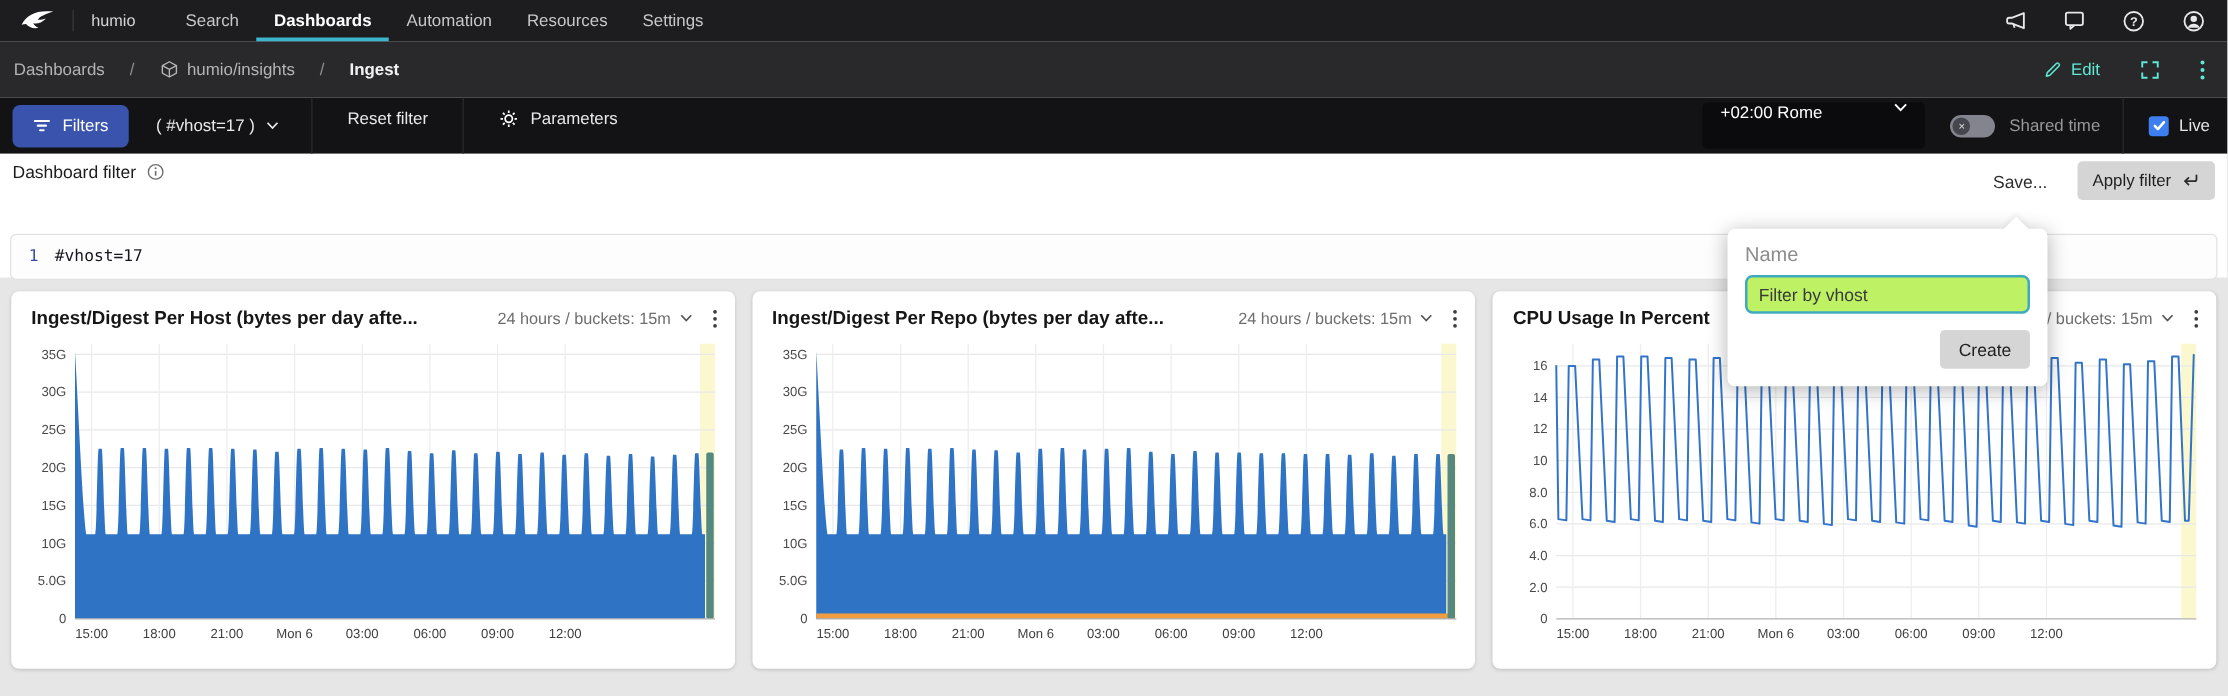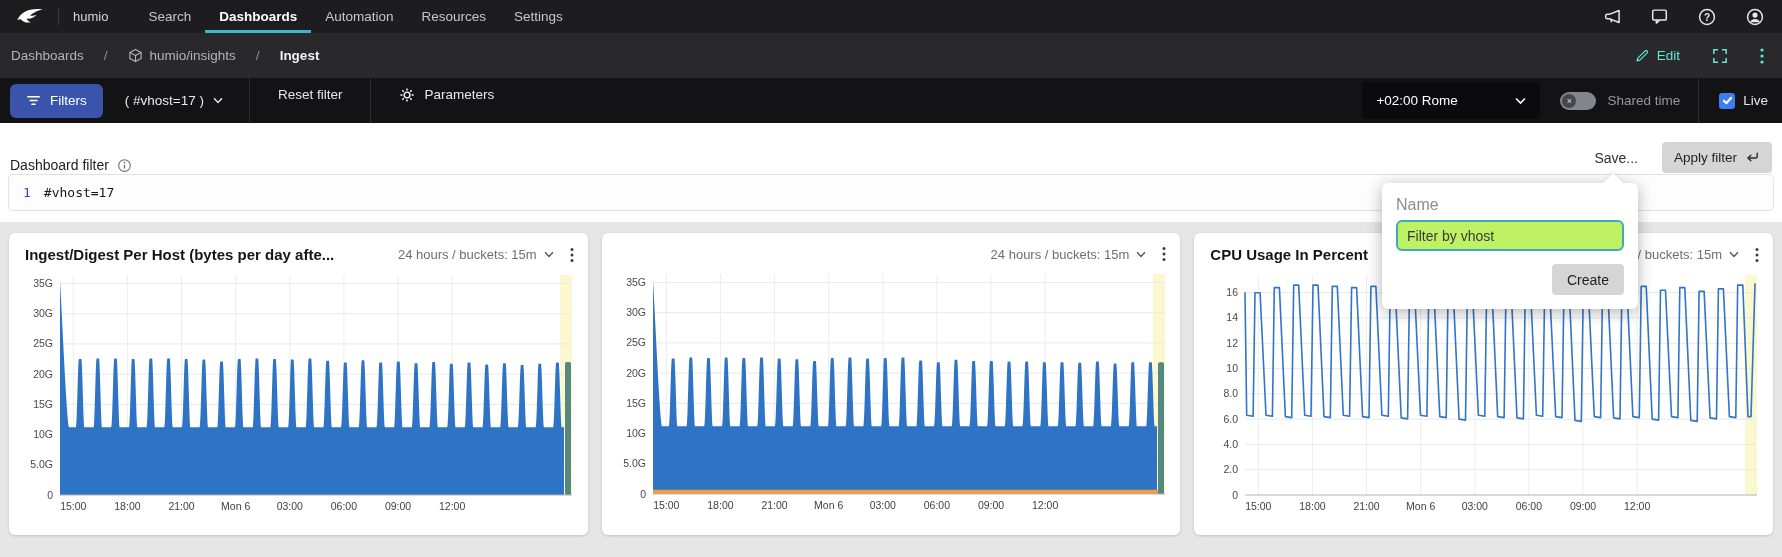--- a/index.html
+++ b/index.html
@@ -24,29 +24,29 @@
   .crumbbar .sep { margin:0 13px; color:#8f8f93; }
   .crumbbar .crumb-current { color:#f2f2f2; font-weight:700; }
   .crumb-actions { margin-left:auto; display:flex; align-items:center; gap:32px; padding-right:18px; color:#5eead4; }
   .crumb-actions .action { display:flex; align-items:center; gap:7px; cursor:pointer; font-size:13.5px; }
   
   .filterbar { height:45px; background:#131315; display:flex; align-items:center; color:#e8e8ea; font-size:13.5px; }
   .filters-btn { margin-left:10px; height:34px; background:#3a53ad; border-radius:6px; display:flex; align-items:center; gap:9px; padding:0 16px; color:#fff; cursor:pointer; }
   .active-filter { margin-left:22px; display:flex; align-items:center; gap:9px; cursor:pointer; color:#e9e9eb; }
   .vdiv { width:1px; height:45px; background:#2b2b2e; margin-left:26px; }
   .bar-btn { padding:0 28px; height:28px; display:flex; align-items:flex-start; gap:9px; cursor:pointer; }
-  .tz-pill { margin-left:auto; height:37px; min-width:178px; background:#0b0b0d; border-radius:4px; display:flex; align-items:center; justify-content:space-between; padding:0 14px; cursor:pointer; color:#fff; }
+  .tz-pill { margin-left:auto; height:37px; min-width:178px; background:#0b0b0d; border-radius:4px; display:flex; align-items:flex-start; justify-content:space-between; padding:0 14px; cursor:pointer; color:#fff; }
   .toggle-wrap { display:flex; align-items:center; gap:11px; margin-left:20px; color:#97979c; }
   .toggle { width:36px; height:18px; border-radius:9px; background:#84848e; position:relative; cursor:pointer; }
   .toggle .knob { position:absolute; left:2px; top:2px; width:14px; height:14px; border-radius:50%; background:#46464e; color:#e6e6e6; font-size:9px; line-height:14px; text-align:center; }
   .live-wrap { display:flex; align-items:center; gap:8px; margin-left:20px; margin-right:14px; color:#e5e5e5; }
   .checkbox { width:16px; height:16px; background:#3d7ef0; border-radius:3px; display:flex; align-items:center; justify-content:center; cursor:pointer; }
   
   .white-section { height:99px; background:#ffffff; }
-  .df-row { height:50px; display:flex; align-items:flex-end; padding:6px 10px 0 10px; }
+  .df-row { height:63px; display:flex; align-items:flex-start; padding:6px 10px 0 10px; }
   .df-title { font-size:14px; color:#1c1c1c; display:flex; align-items:center; gap:8px; }
   .df-actions { margin-left:auto; display:flex; align-items:center; }
   .save-link { font-size:14px; color:#2e2e2e; cursor:pointer; margin-right:24px; }
   .gray-btn { background:#d5d5d5; border:none; border-radius:4px; height:31px; padding:0 12px; font-size:13.5px; color:#1f1f1f; display:flex; align-items:center; gap:8px; cursor:pointer; font-family:"Liberation Sans", sans-serif; }
   .query-editor { margin:1px 8px 0 8px; height:37px; border:1px solid #e2e2e2; border-radius:5px; background:#fdfdfd; display:flex; align-items:center; font-family:"DejaVu Sans Mono", monospace; font-size:13px; }
   .query-editor .lineno { color:#3949ab; margin-left:14px; }
   .query-editor .qtext { color:#16161d; margin-left:13px; }
   
   .panels { height:235px; padding:11px 9px 0 9px; display:flex; gap:14px; }
   .panel { flex:1; background:#fff; border-radius:6px; box-shadow:0 1px 3px rgba(0,0,0,0.16); height:302px; overflow:hidden; }
@@ -272,20 +272,21 @@
         <text x="219.6672" y="243" text-anchor="middle" font-size="10.5" fill="#3f3f3f" font-family="Liberation Sans, sans-serif">Mon 6</text>
         <text x="273.78560000000004" y="243" text-anchor="middle" font-size="10.5" fill="#3f3f3f" font-family="Liberation Sans, sans-serif">03:00</text>
         <text x="327.904" y="243" text-anchor="middle" font-size="10.5" fill="#3f3f3f" font-family="Liberation Sans, sans-serif">06:00</text>
         <text x="382.0224" y="243" text-anchor="middle" font-size="10.5" fill="#3f3f3f" font-family="Liberation Sans, sans-serif">09:00</text>
         <text x="436.1408" y="243" text-anchor="middle" font-size="10.5" fill="#3f3f3f" font-family="Liberation Sans, sans-serif">12:00</text>
       </svg>
   </div>
 
   <div class="panel">
     <div class="panel-header">
+      <span class="panel-title">Ingest/Digest Per Repo (bytes per day afte...</span>
       <span class="panel-range">
         <span>24 hours / buckets: 15m</span>
         <svg width="10" height="7" viewBox="0 0 10 7" fill="none" stroke="#555" stroke-width="1.4">
             <path d="M1 1.2 L5 5.4 L9 1.2"></path>
           </svg>
       </span>
       <span class="panel-kebab">
         <svg width="4" height="16" viewBox="0 0 4 16" fill="currentColor">
             <circle cx="2" cy="2.4" r="1.5"></circle>
             <circle cx="2" cy="8" r="1.5"></circle>

